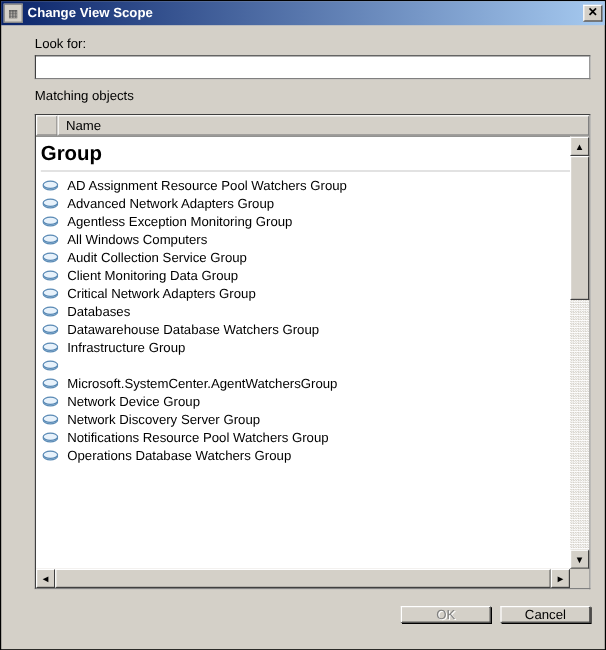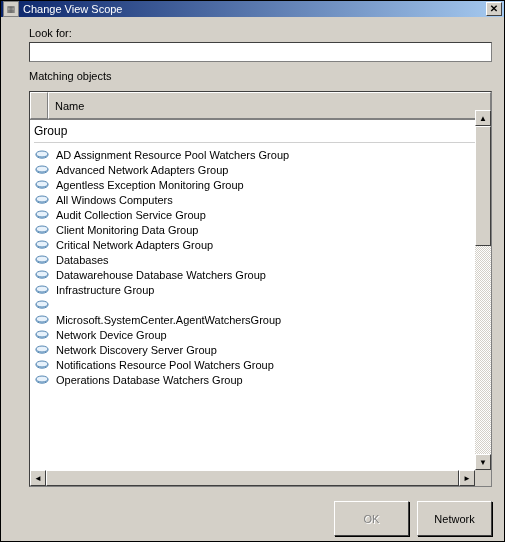--- a/index.html
+++ b/index.html
@@ -35,21 +35,21 @@
     margin-right: 4px;
     background: #d4d0c8;
     border: 1px solid #808080;
     display: inline-flex;
     align-items: center;
     justify-content: center;
     font-size: 9px;
     color: #555;
   }
   .titlebar-text {
-    font-weight: normal;
+    font-weight: bold;
     font-size: 11px;
     flex: 1;
   }
   .titlebar-close {
     width: 16px;
     height: 14px;
     background: #d4d0c8;
     border: 1px solid #fff;
     border-right-color: #404040;
     border-bottom-color: #404040;
@@ -93,21 +93,21 @@
     background: #fff;
     display: flex;
     flex-direction: column;
     height: 396px;
     position: relative;
   }
   .list-header {
     display: flex;
     background: #d4d0c8;
     border-bottom: 1px solid #808080;
-    height: 28px;
+    height: 18px;
     flex-shrink: 0;
   }
   .list-header-cell {
     padding: 2px 6px;
     border-right: 1px solid #808080;
     border-bottom: 1px solid #808080;
     border-top: 1px solid #fff;
     border-left: 1px solid #fff;
     font-size: 11px;
     display: flex;
@@ -175,22 +175,22 @@
   }
   .scroll-thumb-h {
     height: 16px;
     width: 420px;
     background: #d4d0c8;
     border: 1px solid #fff;
     border-right-color: #404040;
     border-bottom-color: #404040;
   }
   .group-header {
-    font-weight: normal;
-    font-size: 12px;
+    font-weight: bold;
+    font-size: 17px;
     padding: 2px 4px 4px 4px;
     color: #000;
   }
   .group-header-row {
     display: flex;
     align-items: center;
   }
   .group-underline {
     height: 1px;
     background: #d0d0d0;
@@ -214,21 +214,21 @@
   }
   .item-icon svg { display: block; }
   .button-row {
     margin-top: 14px;
     display: flex;
     justify-content: flex-end;
     gap: 8px;
   }
   .btn {
     width: 75px;
-    height: 35px;
+    height: 14px;
     background: #d4d0c8;
     border: 1px solid #404040;
     border-top-color: #fff;
     border-left-color: #fff;
     font-family: Tahoma, Arial, sans-serif;
     font-size: 11px;
     cursor: default;
     box-shadow: 1px 1px 0 #000;
   }
   .btn:disabled {
@@ -422,17 +422,17 @@
         <div class="scroll-btn">◄</div>
         <div class="scroll-thumb-h"></div>
         <div class="scroll-track"></div>
         <div class="scroll-btn">►</div>
       </div>
       <div class="scroll-corner"></div>
     </div>
 
     <div class="button-row">
       <button class="btn" disabled="">OK</button>
-      <button class="btn">Network</button>
+      <button class="btn">Cancel</button>
     </div>
 
   </div>
 </div>
 
 </body></html>

